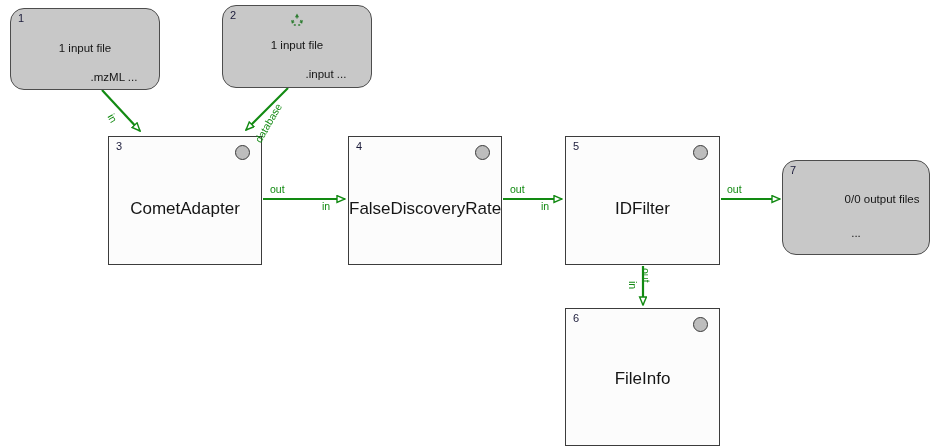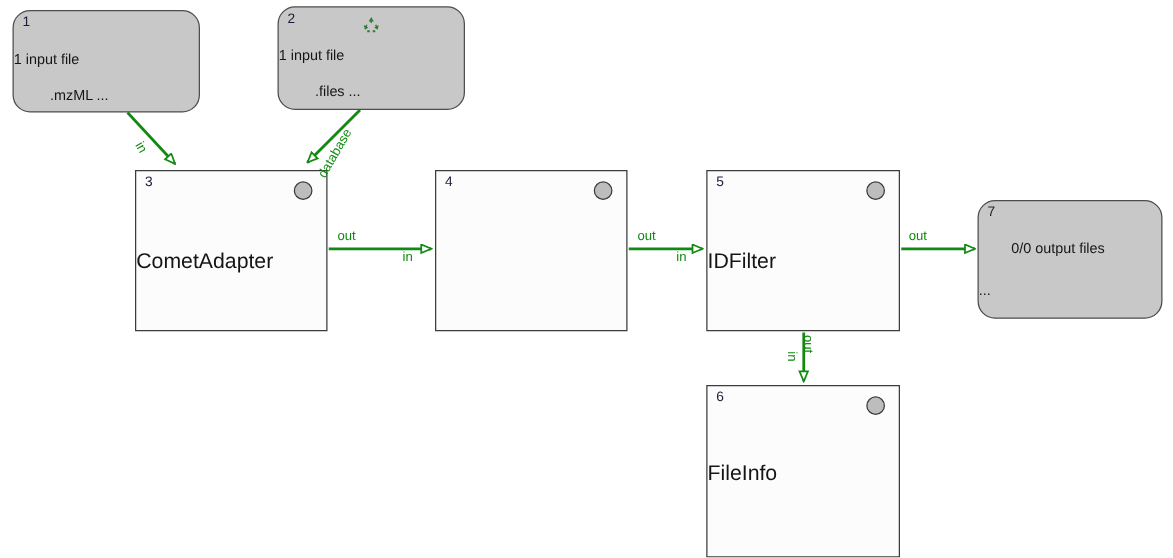--- a/index.html
+++ b/index.html
@@ -78,20 +78,21 @@
     transform: translateX(-50%);
     width: 16px;
     height: 16px;
     line-height: 16px;
   }
 
   
   .node-label {
     position: absolute;
     width: 100%;
+    text-align: center;
     font-size: 11.5px;
     color: #151515;
     left: 0;
   }
 
   .io-line1 { top: 33px; }
   .io-line2 { top: 62px; margin-left: 29px; }
 
   .tool-title {
     top: 62px;
@@ -164,32 +165,33 @@
         <g fill="#2e7d32">
           <path d="M12 2.4 L15.1 7.8 L12.9 7.8 L12.9 9.6 L11.1 9.6 L11.1 7.8 L8.9 7.8 Z"></path>
           <path d="M4.4 17.6 L3.0 12.0 L5.0 13.1 L5.9 11.5 L7.5 12.4 L6.6 14.0 L8.5 15.1 Z"></path>
           <path d="M19.6 17.6 L15.5 15.1 L17.4 14.0 L16.5 12.4 L18.1 11.5 L19.0 13.1 L21.0 12.0 Z"></path>
           <path d="M7.2 18.4 L10.2 18.4 L10.2 20.6 L7.2 20.6 Z"></path>
           <path d="M13.8 18.4 L16.8 18.4 L16.8 20.6 L13.8 20.6 Z"></path>
         </g>
       </svg>
     </span>
     <span class="node-label io-line1">1 input file</span>
-    <span class="node-label io-line2">.files ...</span>
+    <span class="node-label io-line2">.input ...</span>
   </div>
 
   <div class="node node-tool" style="left:108px; top:136px; width:154px; height:129px;">
     <span class="node-number">3</span>
     <span class="status-circle"></span>
     <span class="node-label tool-title">CometAdapter</span>
   </div>
 
   <div class="node node-tool" style="left:348px; top:136px; width:154px; height:129px;">
     <span class="node-number">4</span>
     <span class="status-circle"></span>
+    <span class="node-label tool-title">FalseDiscoveryRate</span>
   </div>
 
   <div class="node node-tool" style="left:565px; top:136px; width:155px; height:129px;">
     <span class="node-number">5</span>
     <span class="status-circle"></span>
     <span class="node-label tool-title">IDFilter</span>
   </div>
 
   <div class="node node-tool" style="left:565px; top:308px; width:155px; height:138px;">
     <span class="node-number">6</span>

